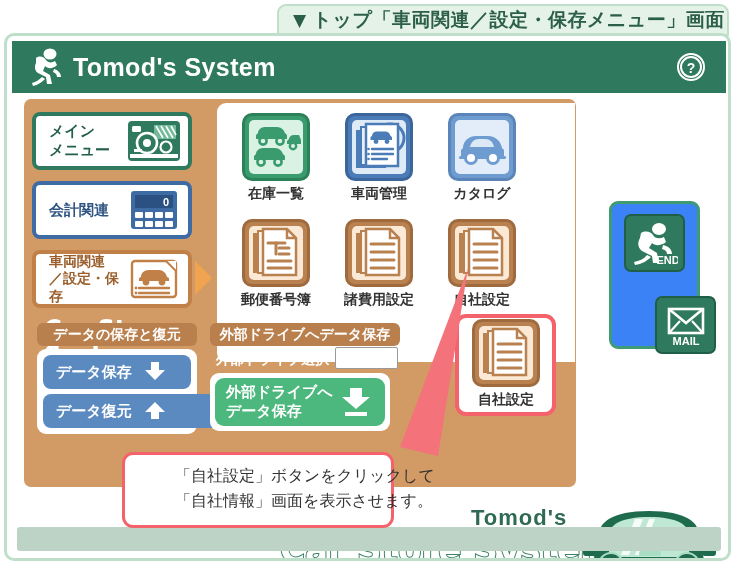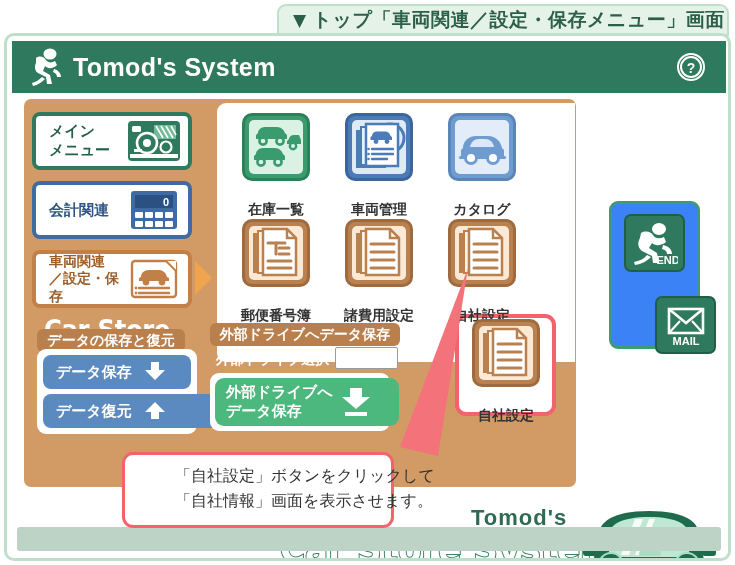--- a/index.html
+++ b/index.html
@@ -121,21 +121,21 @@
   }
 
   
   .grid-item { position: absolute; width: 92px; text-align: center; }
   .grid-tile {
     width: 68px; height: 68px; margin: 0 auto;
     border-radius: 10px;
     display: flex; align-items: center; justify-content: center;
   }
   .grid-label {
-    margin-top: 20px; font-size: 14px; font-weight: bold;
+    margin-top: 4px; font-size: 14px; font-weight: bold;
     color: #333; white-space: nowrap;
   }
   .tile-green { background: #3a9b6e; border: 3px solid #2d8159; }
   .tile-green .inner { background: #d9f2e4; }
   .tile-blue  { background: #4b7cb8; border: 3px solid #3b659b; }
   .tile-blue  .inner { background: #dfeaf7; }
   .tile-lblue { background: #6f9cd0; border: 3px solid #5b85b8; }
   .tile-lblue .inner { background: #e3edf9; }
   .tile-brown { background: #b98050; border: 3px solid #9e6a3e; }
   .tile-brown .inner { background: #fbe8d5; }
@@ -511,42 +511,42 @@
                     <line x1="19" y1="26" x2="42" y2="26"></line>
                   <line x1="19" y1="34" x2="42" y2="34"></line>
                     <line x1="19" y1="42" x2="42" y2="42"></line>
                 </g>
               </svg>
             </div>
           </div>
           <div class="grid-label">自社設定</div>
         </div>
 
-        <div class="sec-title" style="left:13px; top:224px; width:148px;margin-top:6px;">データの保存と復元</div>
+        <div class="sec-title" style="left:13px; top:224px; width:160px;">データの保存と復元</div>
         <div class="white-box" style="left:13px; top:250px; width:160px; height:85px;"></div>
 
         <div class="btn-blue" style="left:19px; top:256px; width:148px; height:34px;">
           <span>データ保存</span>
           <svg width="26" height="24" viewBox="0 0 26 24" style="margin-left:10px;">
             <path d="M9 2 L17 2 L17 10 L23 10 L13 20 L3 10 L9 10 Z" fill="#ffffff"></path>
           </svg>
         </div>
         <div class="btn-blue" style="left:19px; top:295px; width:180px; height:34px;">
           <span>データ復元</span>
           <svg width="26" height="24" viewBox="0 0 26 24" style="margin-left:10px;">
             <path d="M13 3 L23 13 L17 13 L17 20 L9 20 L9 13 L3 13 Z" fill="#ffffff"></path>
           </svg>
         </div>
 
         <div class="sec-title" style="left:186px; top:224px; width:190px;">外部ドライブへデータ保存</div>
         <div class="drive-label" style="left:192px; top:252px;">外部ドライブ選択</div>
         <input class="drive-input" style="left: 311px; top: 248px; width: 63px; height: 22px;" type="text" value="">
 
         <div class="white-box" style="left:186px; top:274px; width:180px; height:58px;"></div>
-        <div class="btn-green-save" style="left:191px; top:279px; width:184px; height:48px;">
+        <div class="btn-green-save" style="left:191px; top:279px; width:170px; height:48px;">
           <span>外部ドライブへ
 データ保存</span>
           <svg width="34" height="30" viewBox="0 0 34 30" style="margin-left:6px;">
             <path d="M11 1 L23 1 L23 10 L31 10 L17 22 L3 10 L11 10 Z" fill="#ffffff"></path>
             <rect x="6" y="25" width="22" height="4" fill="#ffffff"></rect>
           </svg>
         </div>
       </div>
 
       <div class="highlight-box"></div>

